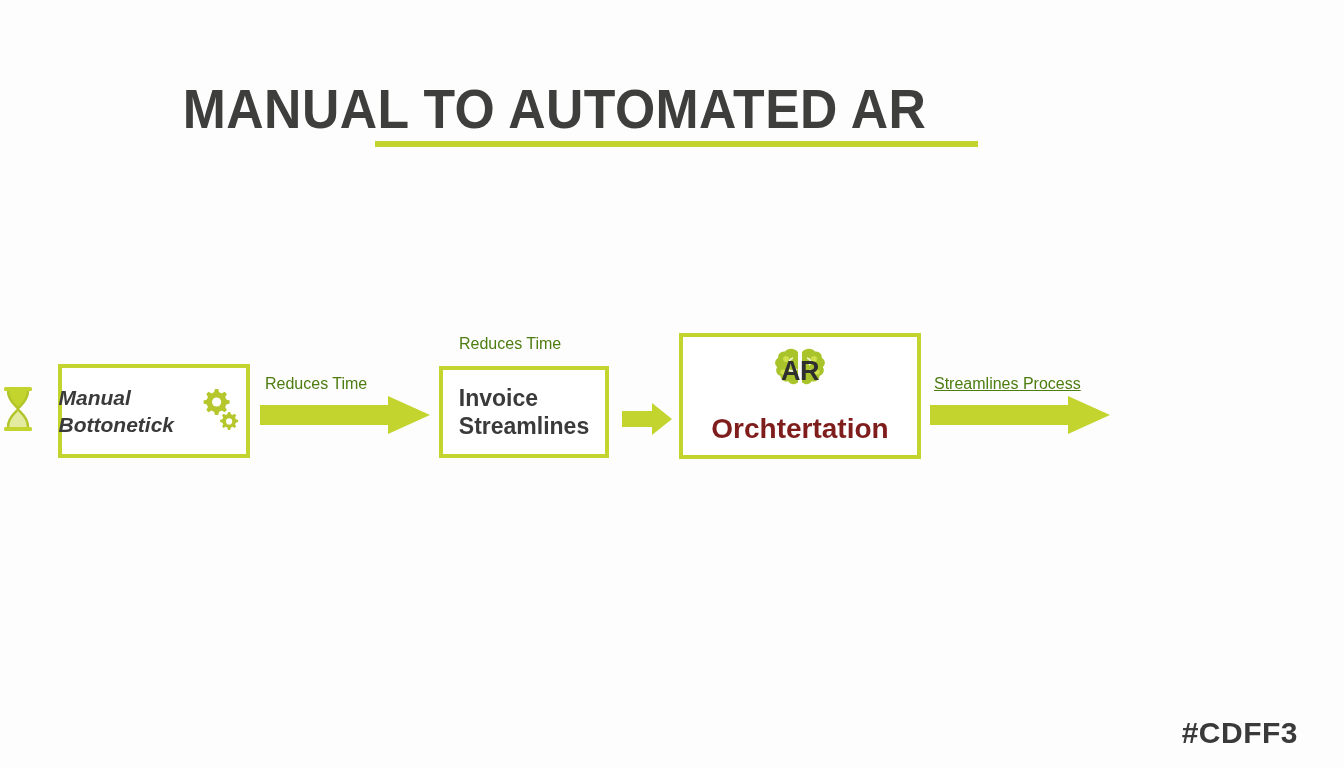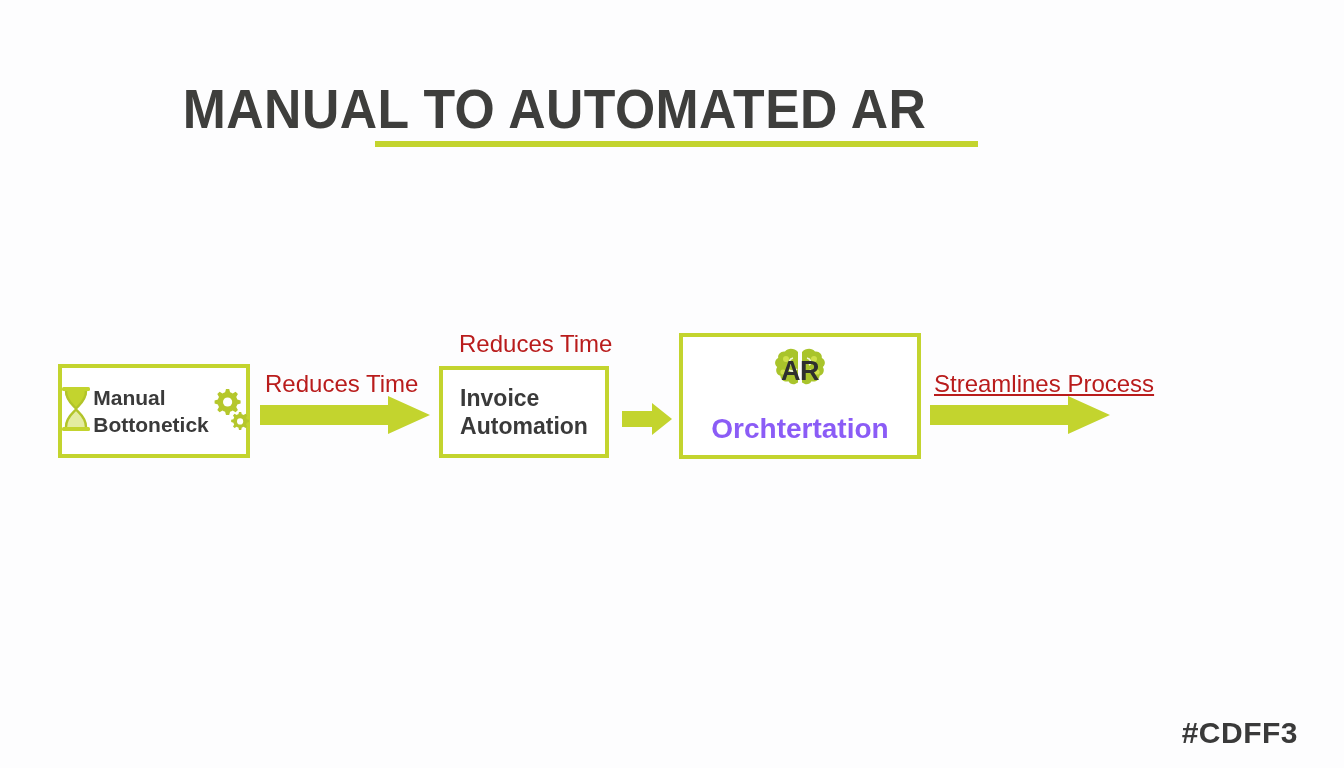--- a/index.html
+++ b/index.html
@@ -66,23 +66,24 @@
   .node-manual {
     left: 58px;
     top: 44px;
     width: 192px;
     height: 94px;
     padding: 0 8px;
   }
   .manual-inner {
     display: flex;
     align-items: center;
-    justify-content: center;
-    gap: 0;
+    justify-content: flex-end;
+    gap: 24px;
     width: 100%;
+    font-style: italic;
   }
   .manual-label {
     font-size: 21px;
     line-height: 27px;
     font-weight: bold;
     color: #3a3a3a;
     text-align: left;
     white-space: nowrap;
   }
 
@@ -108,37 +109,37 @@
     width: 242px;
     height: 126px;
     flex-direction: column;
     justify-content: center;
     gap: 16px;
   }
   .node-ar .node-label {
     font-size: 28px;
     line-height: 34px;
     font-weight: bold;
-    color: #8b5cf6;
+    color: #7f1d1d;
     text-align: center;
   }
 
   
   .arrow {
     position: absolute;
   }
   .arrow-1 { left: 260px; top: 76px;  width: 170px; height: 38px; }
   .arrow-2 { left: 622px; top: 83px;  width: 50px;  height: 32px; }
   .arrow-3 { left: 930px; top: 76px;  width: 180px; height: 38px; }
 
   .edge-label {
     position: absolute;
-    font-size: 24px;
+    font-size: 16px;
     line-height: 24px;
-    color: #b91c1c;
+    color: #4d7c0f;
     white-space: nowrap;
   }
   .edge-label-1 { left: 265px; top: 52px; }
   .edge-label-2 { left: 459px; top: 12px; }
   .edge-label-3 { left: 934px; top: 52px; text-decoration: underline; }
 
   
   .ar-brain {
     position: relative;
     width: 58px;
@@ -217,21 +218,21 @@
     <svg width="170" height="38" viewBox="0 0 170 38">
       <polygon points="0,9 128,9 128,0 170,19 128,38 128,29 0,29" fill="#c3d42e"></polygon>
     </svg>
   </div>
 
   <div class="edge-label edge-label-2">Reduces Time</div>
 
   <div class="node node-invoice">
     <div class="node-label">
       <span>Invoice</span><br>
-      <span>Automation</span>
+      <span>Streamlines</span>
     </div>
   </div>
 
   <div class="arrow arrow-2">
     <svg width="50" height="32" viewBox="0 0 50 32">
       <polygon points="0,8 30,8 30,0 50,16 30,32 30,24 0,24" fill="#c3d42e"></polygon>
     </svg>
   </div>
 
   <div class="node node-ar">

